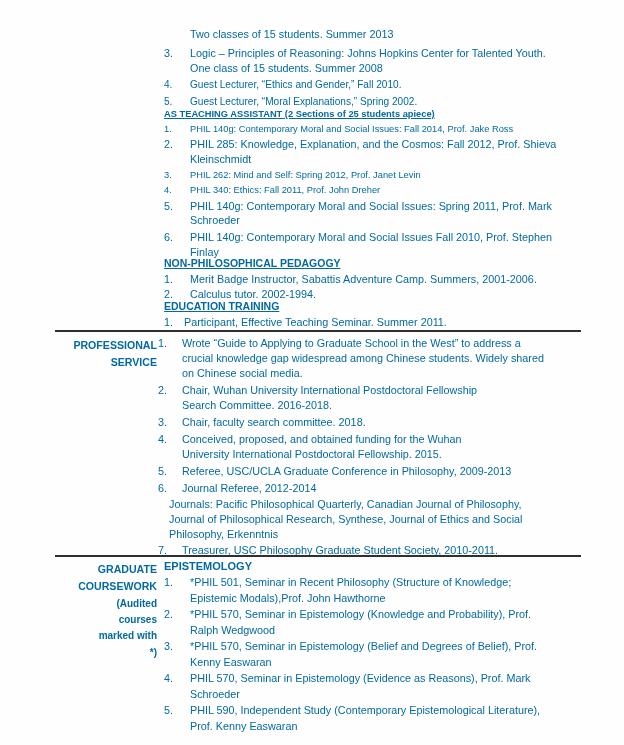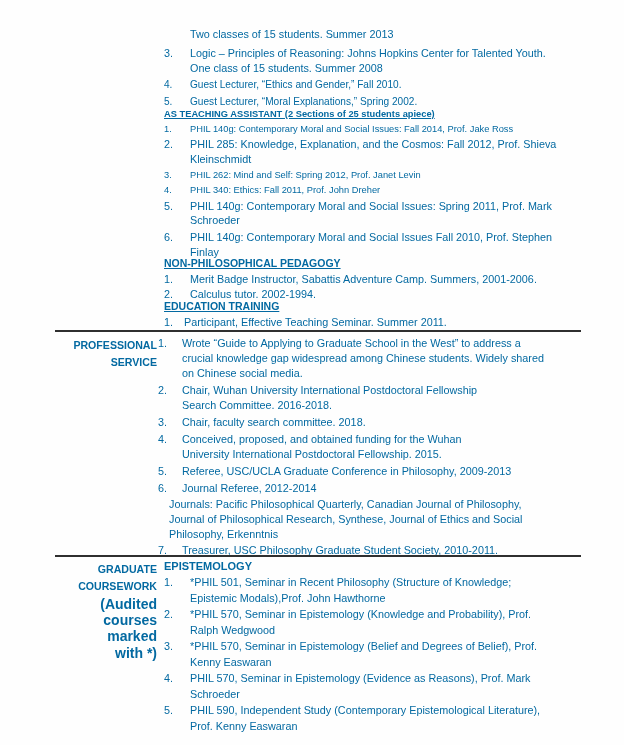--- a/index.html
+++ b/index.html
@@ -31,21 +31,21 @@
   .subhead-s { font-size:9.3px;  font-weight:bold; text-decoration:underline; line-height:12px; }
   .subhead-m { font-size:10.5px; font-weight:bold; text-decoration:underline; line-height:13px; }
   .cat-head  { font-size:11px; font-weight:bold; line-height:13px; }
 
   
   .sec-label {
     position:absolute; left:55px; width:102px;
     font-weight:bold; font-size:10.6px; line-height:17.2px;text-align:right;
   }
   .sec-label-note {
-    font-weight:bold; font-size:14px; line-height:16.2px; margin-top:1px;margin-left:39px;
+    font-weight:bold; font-size:10px; line-height:16.2px; margin-top:1px;margin-left:39px;
   }
 
   .divider { position:absolute; left:55px; width:526px; height:2px; background:#2f2f2f; }
 
   
   .mb1 { margin-bottom:1px; } .mb2 { margin-bottom:2px; } .mb3 { margin-bottom:3px; } .mb4 { margin-bottom:4px; }
   .hd-ta  { margin-bottom:3px; }
   .hd-ped { margin-bottom:2px; }
 </style>
 </head>

